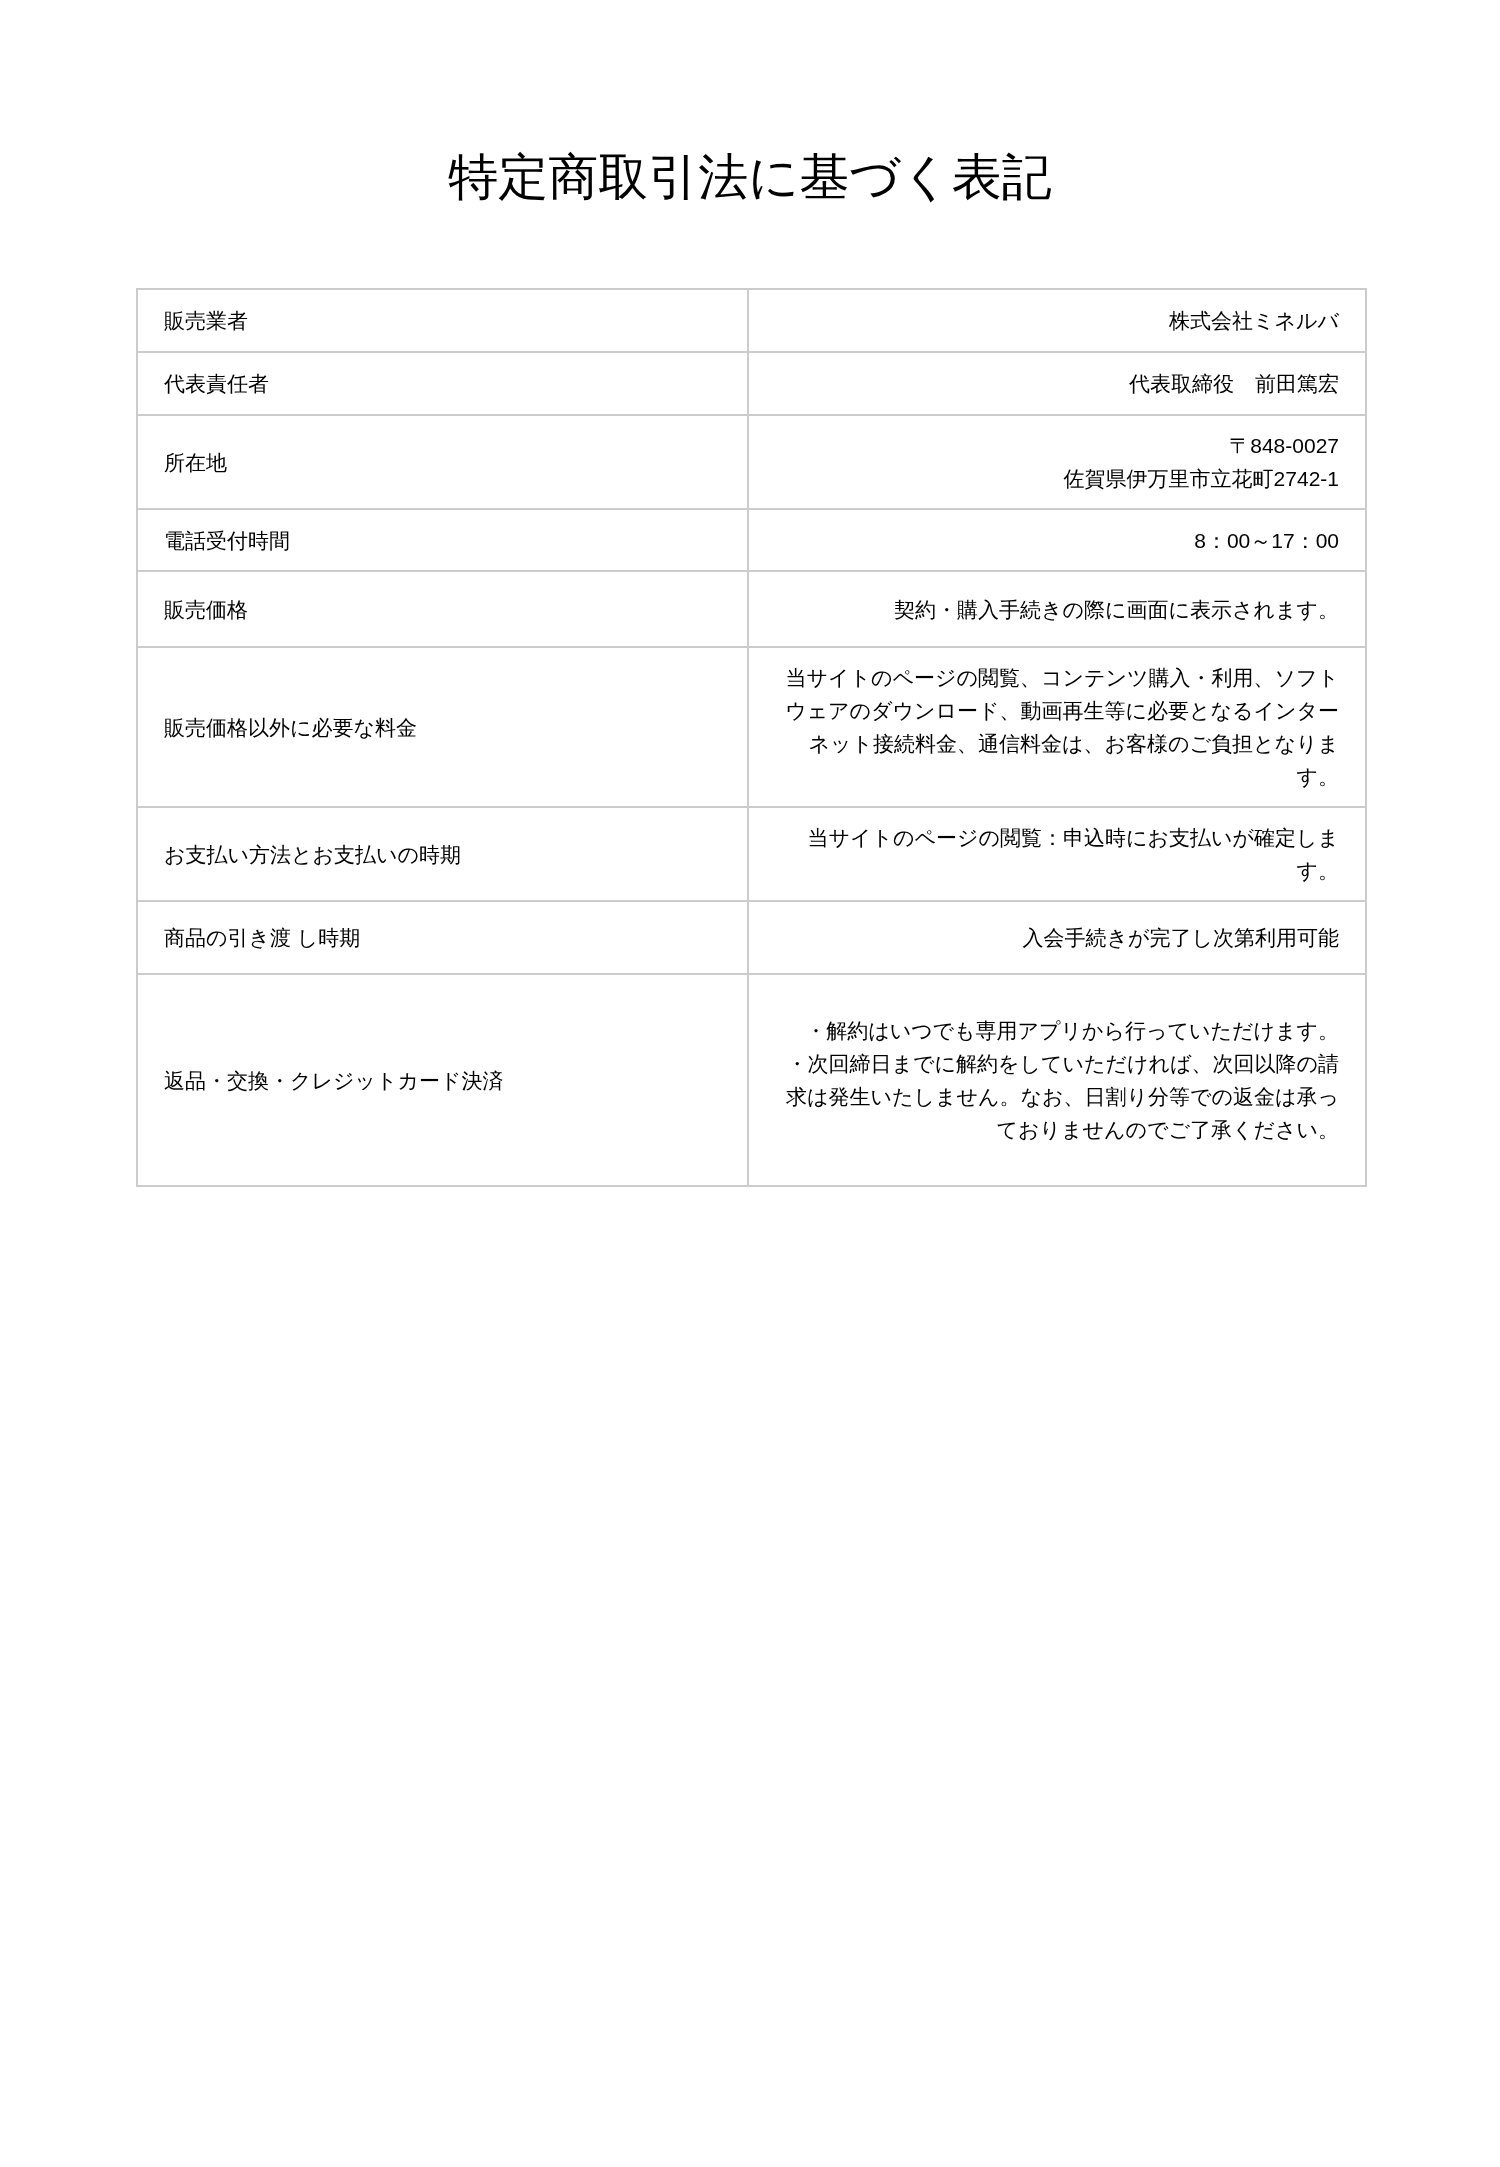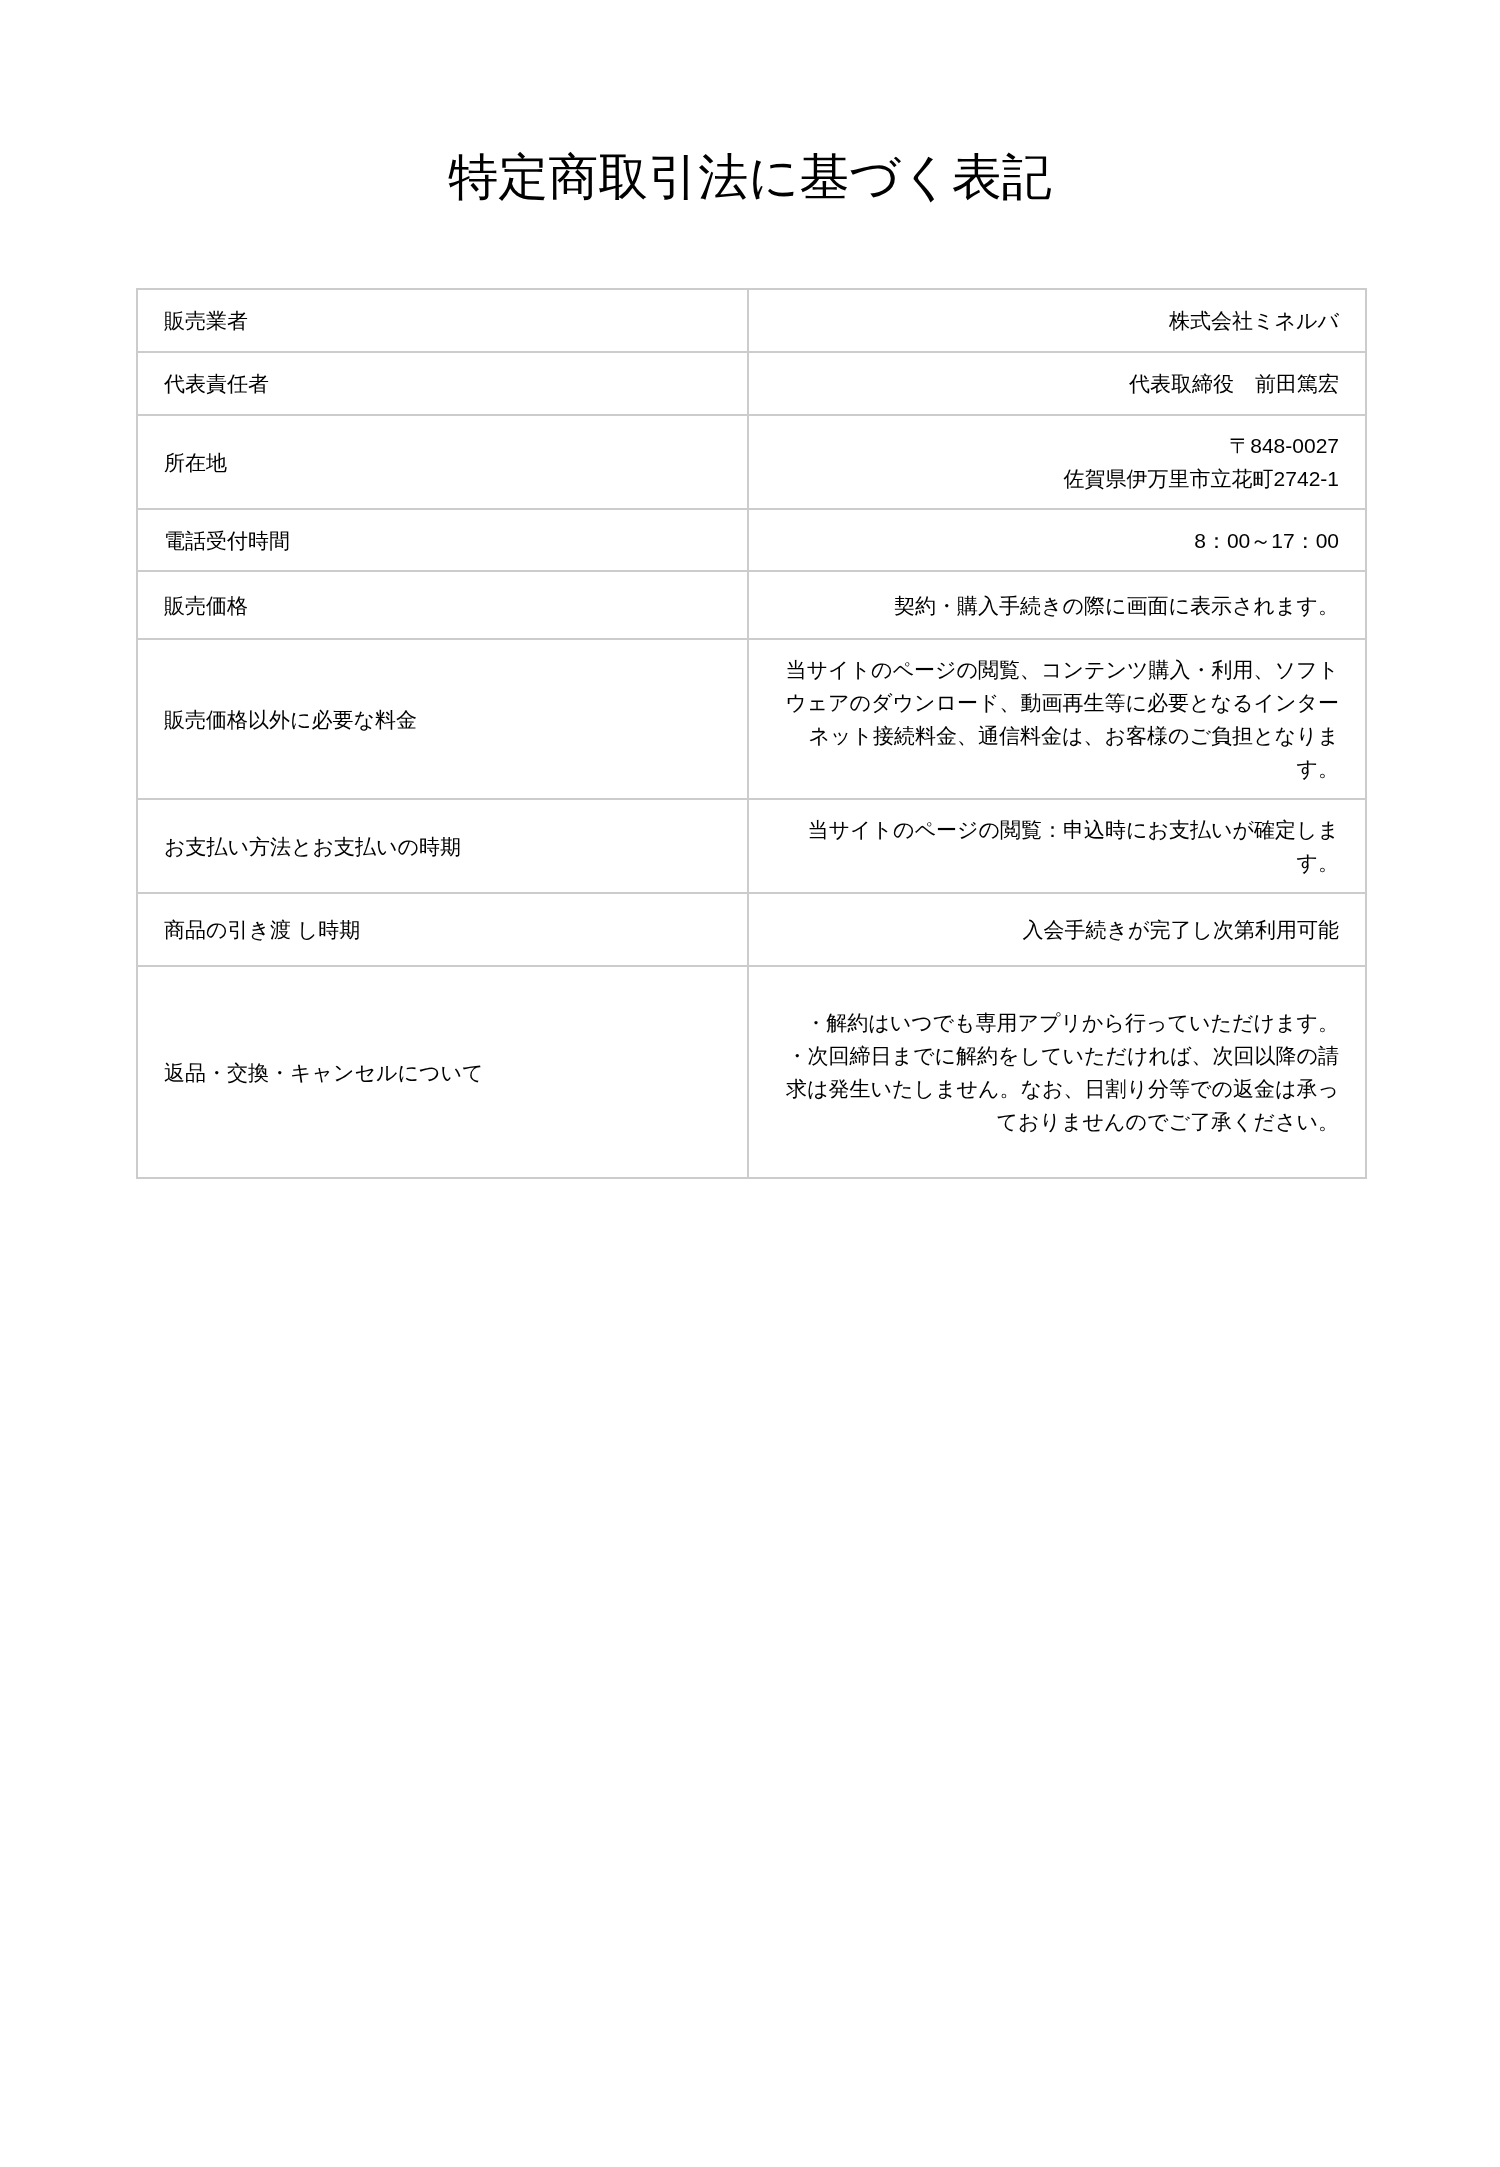--- a/index.html
+++ b/index.html
@@ -49,21 +49,21 @@
     white-space: pre-wrap;
     word-break: break-all;
   }
   td.label-cell { width: 611px; }
   td.value-cell { width: 618px; text-align: right; }
   tr.r1  td { height: 63px; }
   tr.r2  td { height: 63px; }
   tr.r3  td { height: 93px; }
   tr.r4  td { height: 61px; }
   tr.r5  td { height: 62px; }
-  tr.r6  td { height: 68px; margin-left: 22px; }
+  tr.r6  td { height: 76px; margin-left: 22px; }
   tr.r7  td { height: 155px; }
   tr.r8  td { height: 89px; }
   tr.r9  td { height: 73px; }
   tr.r10 td { height: 212px; }
 </style>
 </head>
 <body>
 
 <div class="page">
 
@@ -98,20 +98,20 @@
       </tr>
       <tr class="r8">
         <td class="label-cell">お支払い方法とお支払いの時期</td>
         <td class="value-cell">当サイトのページの閲覧：申込時にお支払いが確定します。</td>
       </tr>
       <tr class="r9">
         <td class="label-cell">商品の引き渡 し時期</td>
         <td class="value-cell">入会手続きが完了し次第利用可能</td>
       </tr>
       <tr class="r10">
-        <td class="label-cell">返品・交換・キャンセルについて</td>
+        <td class="label-cell">返品・交換・クレジットカード決済</td>
         <td class="value-cell">・解約はいつでも専用アプリから行っていただけます。
 ・次回締日までに解約をしていただければ、次回以降の請求は発生いたしません。なお、日割り分等での返金は承っておりませんのでご了承ください。</td>
       </tr>
     </tbody>
   </table>
 
 </div>
 
 </body></html>

